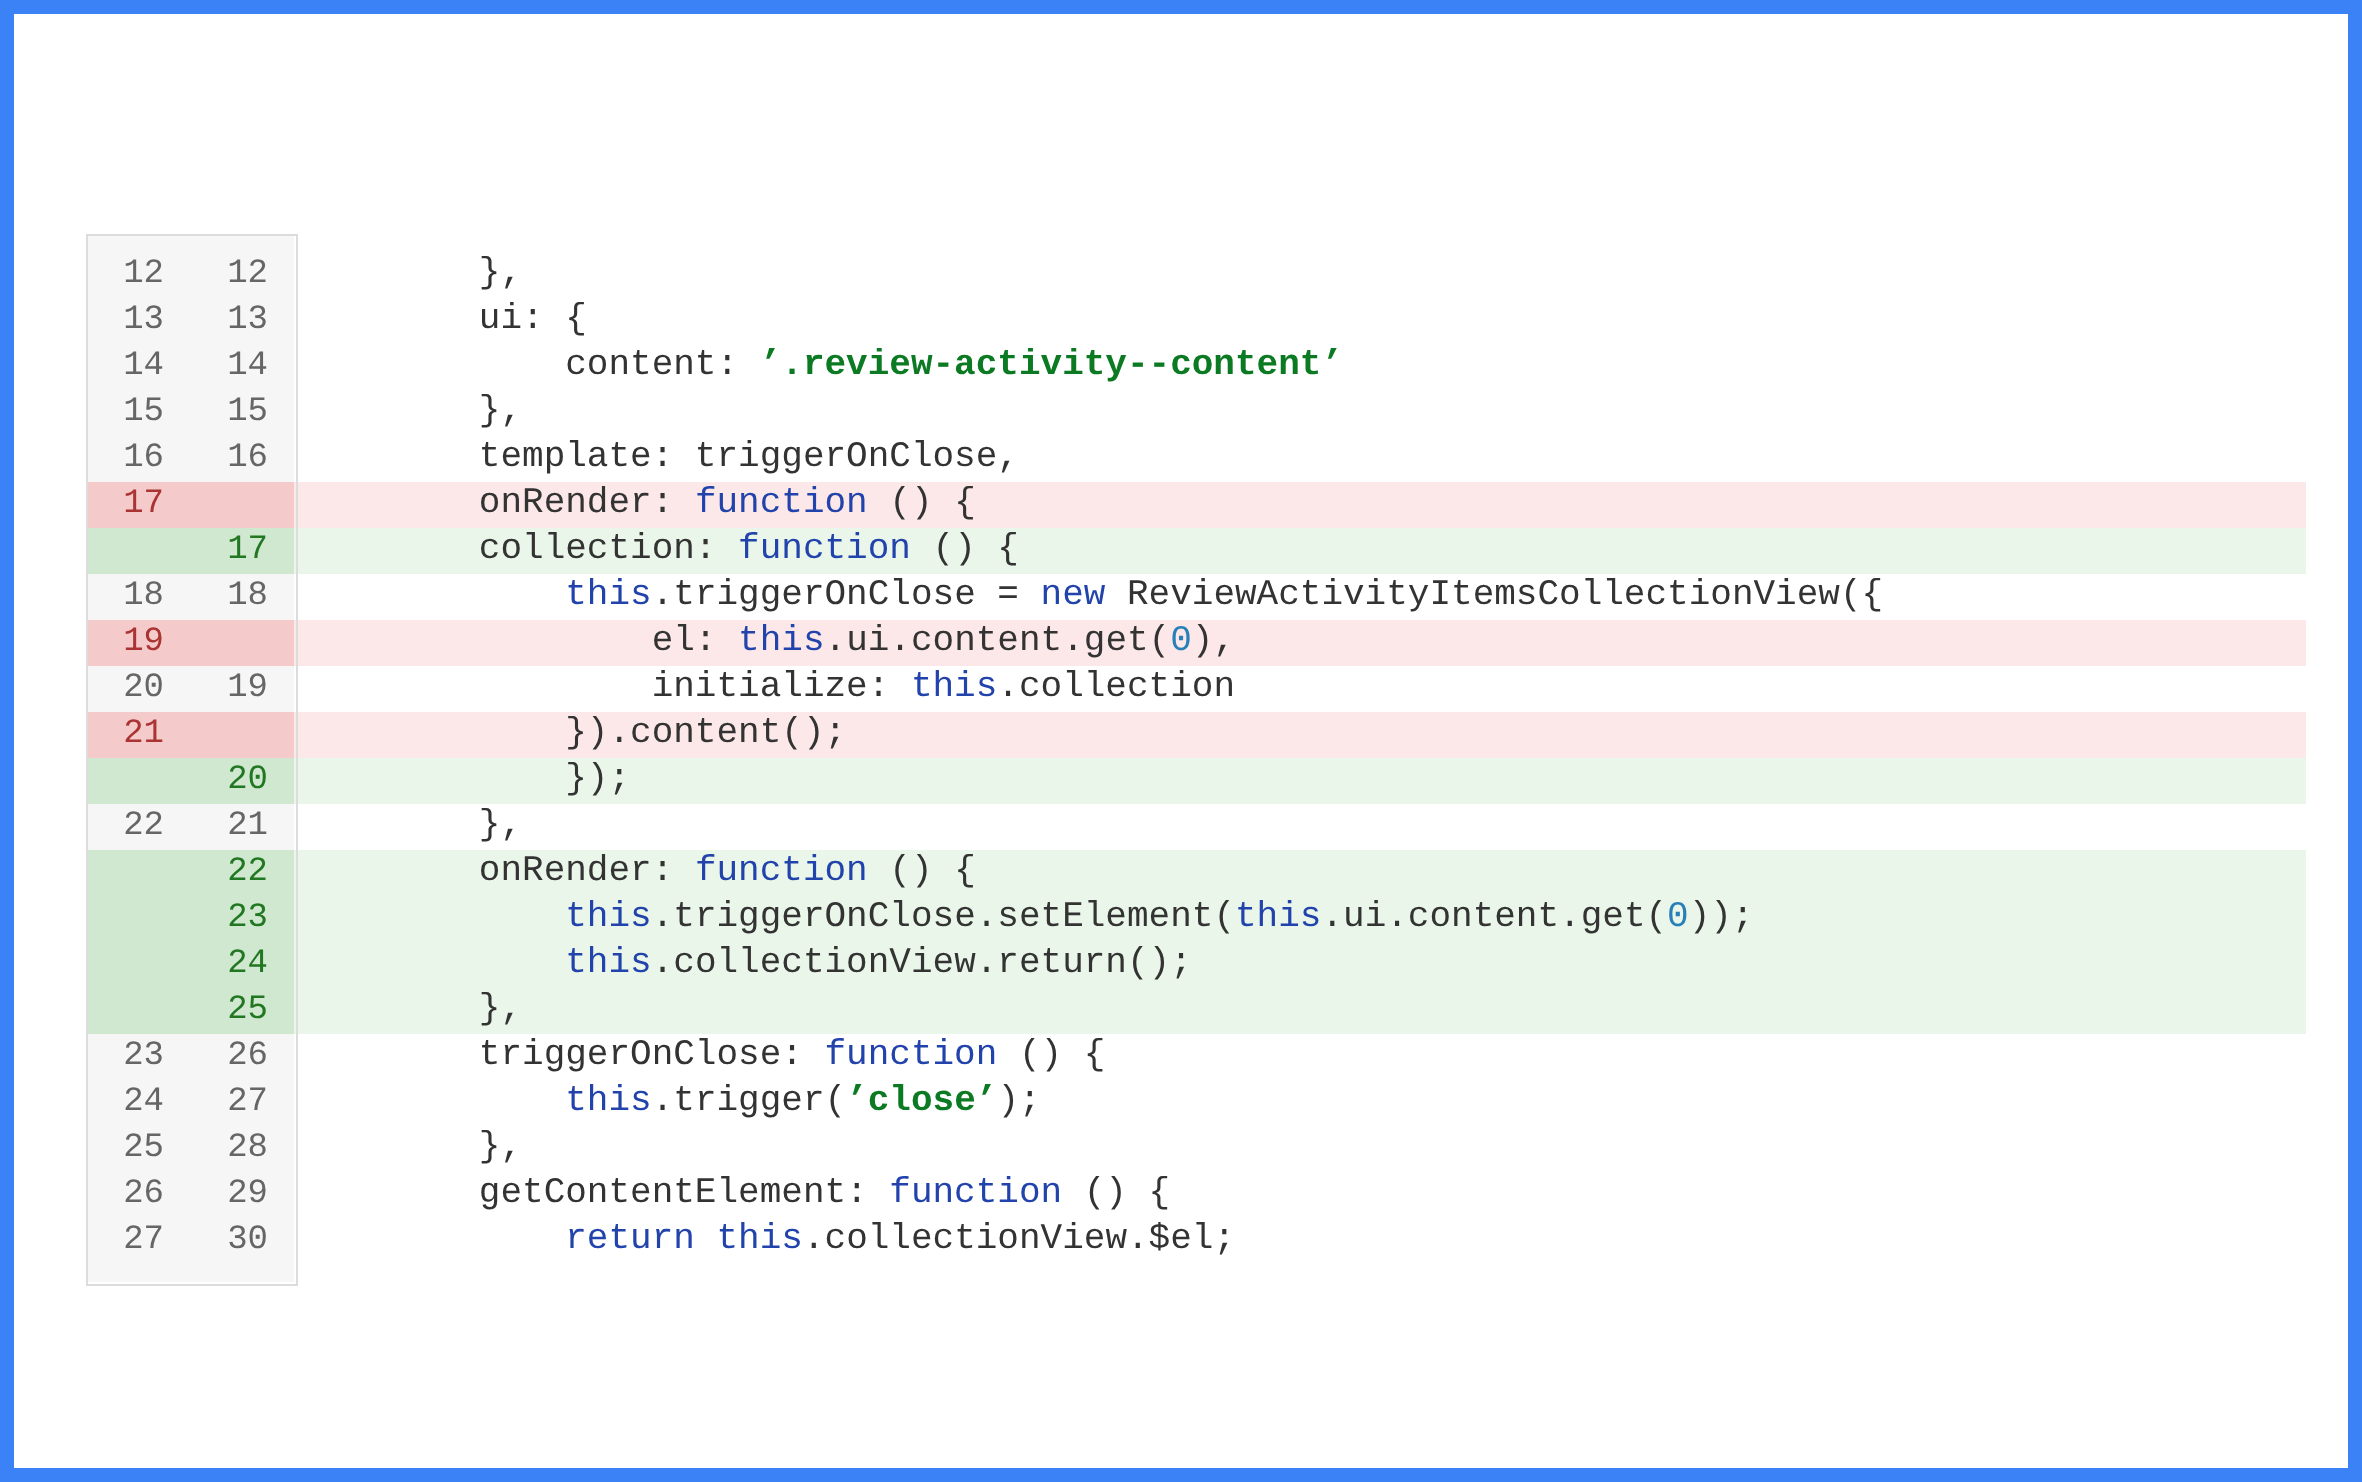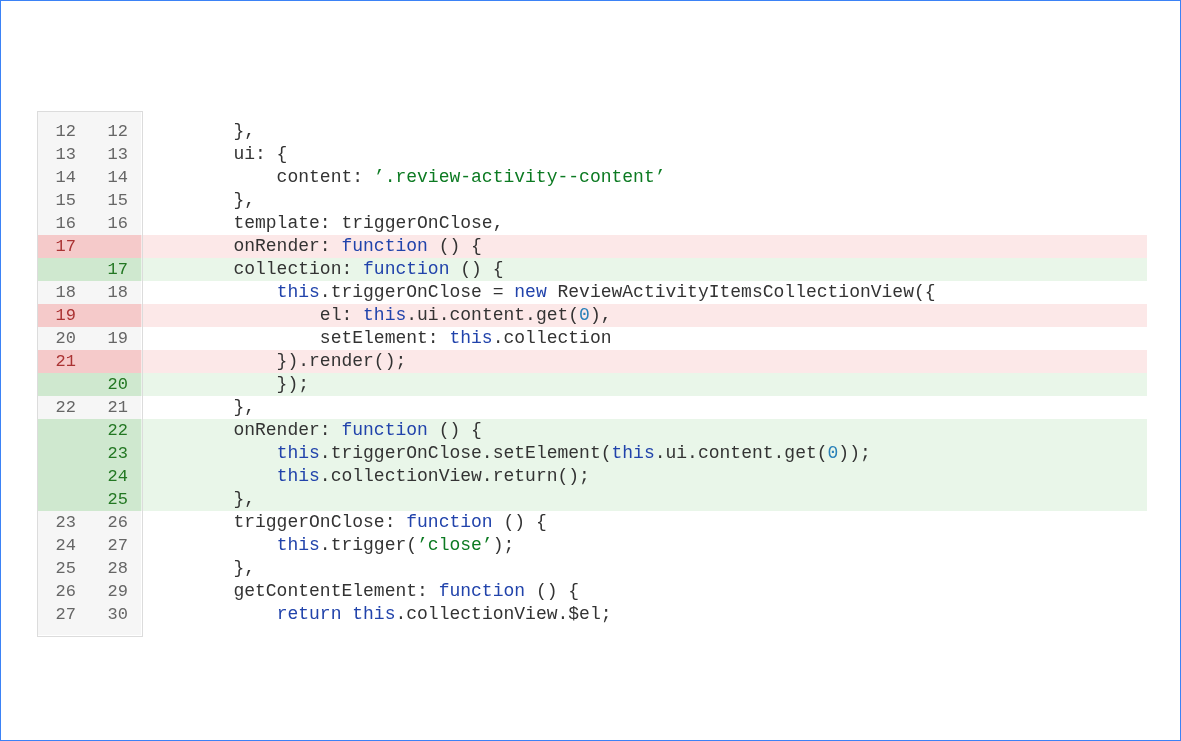--- a/index.html
+++ b/index.html
@@ -2,21 +2,21 @@
 <html style="--keyword: #2143ab; --string: #0c7a22; --number: #2980b9; --gutter-bg: #f6f6f6; --gutter-border: #dcdcdc; --removed-row-bg: #fce8e8; --removed-gutter-bg: #f5caca; --removed-num: #aa3333; --added-row-bg: #e9f6e9; --added-gutter-bg: #cfe8cf; --added-num: #227722;"><head>
 <meta charset="utf-8">
 <style>
   * { box-sizing: border-box; }
   html, body { margin: 0; padding: 0; background: #ffffff; }
   .page {
     position: relative;
     width: 1181px;
     height: 741px;
     background: #ffffff;
-    border: 1px solid #3b82f6;
+    border: 7px solid #3b82f6;
     font-family: "Liberation Mono", "DejaVu Sans Mono", monospace;
     overflow: hidden;
   }
   .diff {
     position: absolute;
     left: 36px;
     top: 110px;
     width: 1110px;
     padding: 9px 0;
     background: linear-gradient(to right, var(--gutter-bg) 104px, #ffffff 104px);
@@ -40,21 +40,21 @@
     user-select: none;
   }
   .code {
     flex: 1;
     white-space: pre;
     font-size: 18px;
     color: #333333;
     padding-left: 6px;
   }
   .tok-k { color: var(--keyword); font-weight: normal; }
-  .tok-s { color: var(--string); font-weight: normal; margin-top: 16px; }
+  .tok-s { color: var(--string); font-weight: bold; margin-top: 16px; }
   .tok-n { color: var(--number); }
   .row.removed .num { background: var(--removed-gutter-bg); color: var(--removed-num); }
   .row.removed .code { background: var(--removed-row-bg); }
   .row.added .num { background: var(--added-gutter-bg); color: var(--added-num); }
   .row.added .code { background: var(--added-row-bg); }
 </style>
 </head>
 <body>
 
 <div class="page">
@@ -101,26 +101,26 @@
           <span class="code"><span class="tok-p">            </span><span class="tok-k">this</span><span class="tok-p">.triggerOnClose = </span><span class="tok-k">new</span><span class="tok-p"> ReviewActivityItemsCollectionView({</span></span>
         </div>
         <div class="row removed">
           <span class="num old">19</span>
           <span class="num new"></span>
           <span class="code"><span class="tok-p">                el: </span><span class="tok-k">this</span><span class="tok-p">.ui.content.get(</span><span class="tok-n">0</span><span class="tok-p">),</span></span>
         </div>
         <div class="row context">
           <span class="num old">20</span>
           <span class="num new">19</span>
-          <span class="code"><span class="tok-p">                setElement: </span><span class="tok-k">this</span><span class="tok-p">.collection</span></span>
+          <span class="code"><span class="tok-p">                initialize: </span><span class="tok-k">this</span><span class="tok-p">.collection</span></span>
         </div>
         <div class="row removed">
           <span class="num old">21</span>
           <span class="num new"></span>
-          <span class="code"><span class="tok-p">            }).render();</span></span>
+          <span class="code"><span class="tok-p">            }).content();</span></span>
         </div>
         <div class="row added">
           <span class="num old"></span>
           <span class="num new">20</span>
           <span class="code"><span class="tok-p">            });</span></span>
         </div>
         <div class="row context">
           <span class="num old">22</span>
           <span class="num new">21</span>
           <span class="code"><span class="tok-p">        },</span></span>

